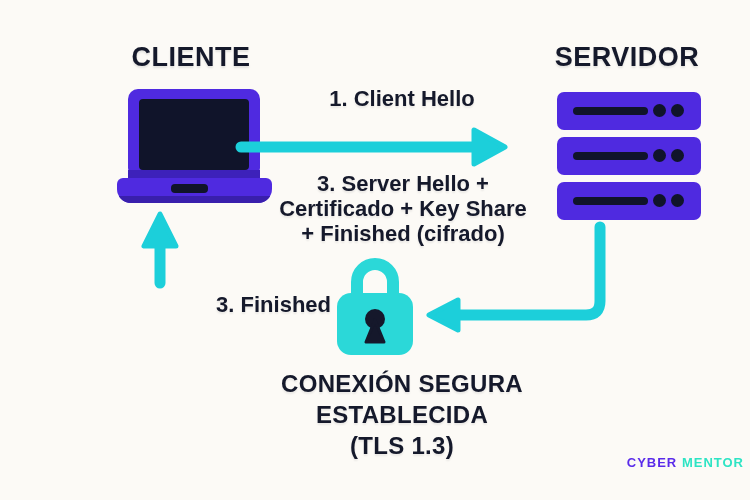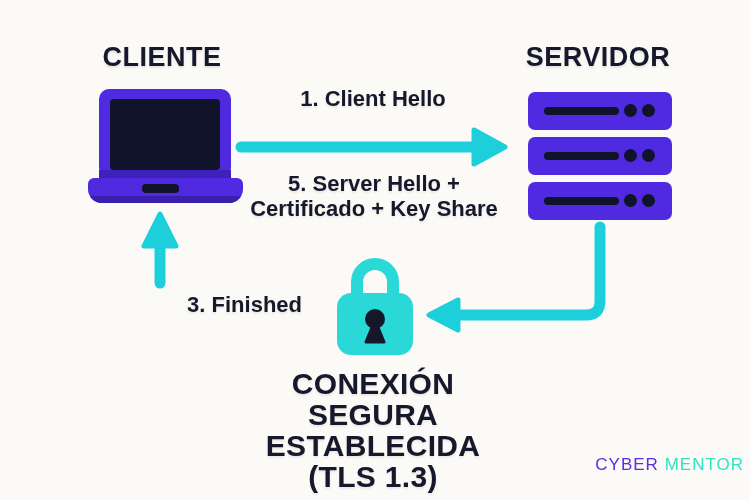--- a/index.html
+++ b/index.html
@@ -3,52 +3,52 @@
 <meta charset="utf-8">
 <style>
   html,body{margin:0;padding:0;}
   .canvas{
     position:relative;
     width:750px;height:500px;
     background:#FCFAF6;
     overflow:hidden;
     font-family:"Liberation Sans", sans-serif;
   }
-  .abs{position:absolute;}
+  .abs{position:absolute;margin-left:29px;}
   .title{
     font-size:27px;font-weight:700;color:#15192B;
     text-align:center;letter-spacing:.5px;
     text-shadow:0 2px 2px rgba(20,25,43,.10);
   }
   .msg{
     font-size:22px;font-weight:700;color:#15192B;
     line-height:25px;text-align:center;
     text-shadow:0 2px 2px rgba(20,25,43,.08);
   }
   .status{
-    font-size:30px;font-weight:700;color:#15192B;
+    font-size:24px;font-weight:700;color:#15192B;
     line-height:31px;text-align:center;letter-spacing:.3px;
     text-shadow:0 2px 2px rgba(20,25,43,.08);
   }
   
   .laptop{left:88px;top:89px;width:155px;height:114px;}
   .laptop-lid{position:absolute;left:11px;top:0;width:132px;height:89px;background:#4F2AE0;border-radius:10px;}
   .laptop-screen{position:absolute;left:22px;top:10px;width:110px;height:71px;background:#10142A;border-radius:4px;}
   .laptop-hinge{position:absolute;left:11px;top:81px;width:132px;height:8px;background:#3D21BA;}
   .laptop-base{position:absolute;left:0;top:89px;width:155px;height:25px;background:#4F2AE0;border-radius:6px 6px 14px 14px;overflow:hidden;}
   .laptop-base-shadow{position:absolute;left:0;bottom:0;width:155px;height:7px;background:#391FAC;}
   .laptop-notch{position:absolute;left:54px;top:95px;width:37px;height:9px;background:#10142A;border-radius:4px;}
   
   .server{left:528px;top:92px;width:144px;height:128px;}
   .server-unit{position:relative;width:144px;height:38px;background:#4F2AE0;border-radius:7px;margin-bottom:7px;}
   .server-slot{position:absolute;left:16px;top:15px;width:75px;height:8px;background:#10142A;border-radius:4px;}
   .server-led{position:absolute;top:12px;width:13px;height:13px;background:#10142A;border-radius:50%;}
   .led-1{left:96px;} .led-2{left:114px;}
   
-  .logo{right:6px;top:455px;font-size:17px;font-weight:400;letter-spacing:1px;}
+  .logo{right:6px;top:455px;font-size:13px;font-weight:700;letter-spacing:1px;}
   .logo-cyber{color:#5A2BEA;}
   .logo-mentor{color:#2EE4C4;}
   svg.overlay{position:absolute;left:0;top:0;pointer-events:none;}
 </style>
 </head>
 <body>
 
 <div class="canvas">
 
   <div class="abs title" style="left:57px;top:42px;width:210px;">CLIENTE</div>
@@ -105,22 +105,23 @@
       <circle cx="375" cy="319" r="10" fill="#15182B"></circle>
       <path d="M375 320 L366 342 L384 342 Z" fill="#15182B" stroke="#15182B" stroke-width="3" stroke-linejoin="round"></path>
     </g>
   </svg>
 
   <div class="abs msg" style="left:238px;top:86px;width:270px;">
     <div>1. Client Hello</div>
   </div>
 
   <div class="abs msg" style="left:239px;top:171px;width:270px;">
-    <div>5. Server Hello +</div>
+    <div>3. Server Hello +</div>
     <div>Certificado + Key Share</div>
+    <div>+ Finished (cifrado)</div>
   </div>
 
   <div class="abs msg" style="left:32px;top:292px;width:270px;text-align:right;">
     <div>3. Finished</div>
   </div>
 
   <div class="abs status" style="left:223px;top:368px;width:300px;">
     <div>CONEXIÓN SEGURA</div>
     <div>ESTABLECIDA</div>
     <div>(TLS 1.3)</div>

